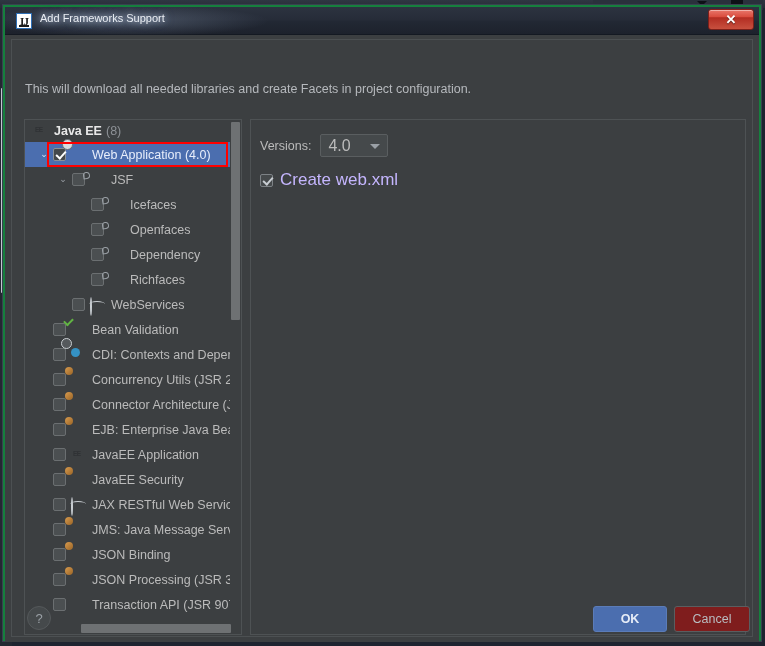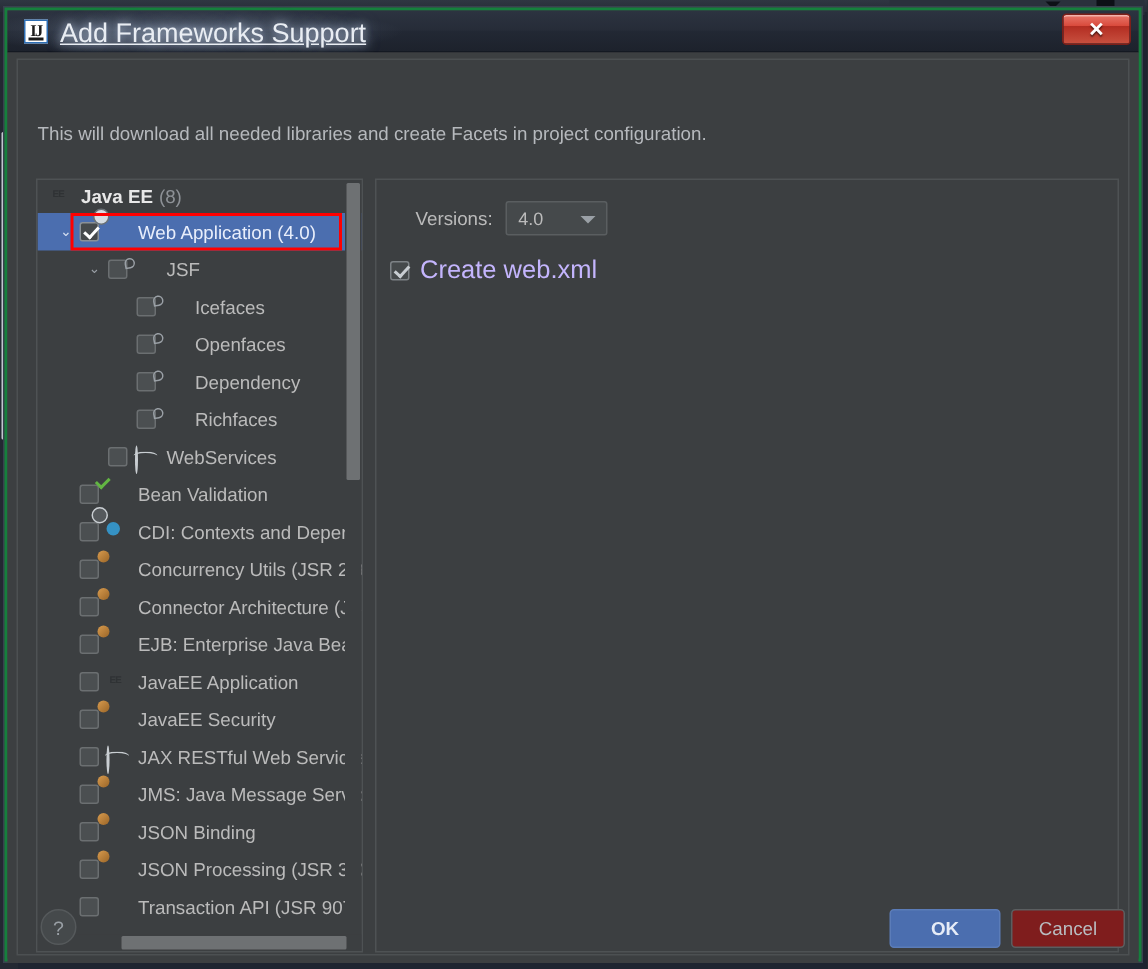--- a/index.html
+++ b/index.html
@@ -67,24 +67,23 @@
     font-family: "Liberation Serif", serif;
     font-size: 11px; font-weight: bold; color: #1c1c1c;
     line-height: 1;
     letter-spacing: -1px;
   }
   #app-icon .ij-bar {
     position: absolute; left: 2px; bottom: 1px; width: 10px; height: 2px; background: #1c1c1c;
   }
   #title-text {
     position: absolute; left: 35px; top: 5px;
-    font-size: 18px; color: #e9edf3;
+    font-size: 11px; color: #e9edf3;
     text-shadow: 0 0 6px rgba(190,205,228,.85), 0 0 10px rgba(170,190,220,.6);
     white-space: nowrap;
-    text-decoration: underline;
   }
   #close-btn {
     position: absolute; right: 5px; top: 2px;
     width: 46px; height: 21px;
     border-radius: 3px;
     border: 1px solid #7d1f19;
     background: linear-gradient(180deg, #e8766a 0%, #d94a3c 38%, #b32d22 40%, #c8503f 100%);
     box-shadow: inset 0 1px 0 rgba(255,255,255,.45);
     display: flex; align-items: center; justify-content: center;
     cursor: pointer;
@@ -287,31 +286,31 @@
     position: absolute;
     left: 245px; top: 84px;
     width: 496px; height: 516px;
     background: #3c3f41;
     border: 1px solid #4e5254;
   }
   #versions-row {
     position: absolute; left: 9px; top: 14px;
     display: flex; align-items: center;
   }
-  #versions-label { font-size: 12.5px; color: #bbbbbb; margin-right: 9px; margin-left: 17px; }
+  #versions-label { font-size: 12.5px; color: #bbbbbb; margin-right: 9px; }
   #versions-select {
     width: 68px; height: 23px;
     background: #45494b;
     border: 1px solid #5a5e60;
     border-radius: 2px;
     display: flex; align-items: center;
     position: relative;
     cursor: pointer;
   }
-  #versions-value { font-size: 12px; color: #bbbbbb; margin-left: 7px; }
+  #versions-value { font-size: 16px; color: #bbbbbb; margin-left: 7px; }
   #versions-arrow {
     position: absolute; right: 7px; top: 9px;
     width: 0; height: 0;
     border-left: 5px solid transparent;
     border-right: 5px solid transparent;
     border-top: 5px solid #9aa0a6;
   }
   #webxml-row {
     position: absolute; left: 9px; top: 50px;
     display: flex; align-items: center; cursor: pointer;

